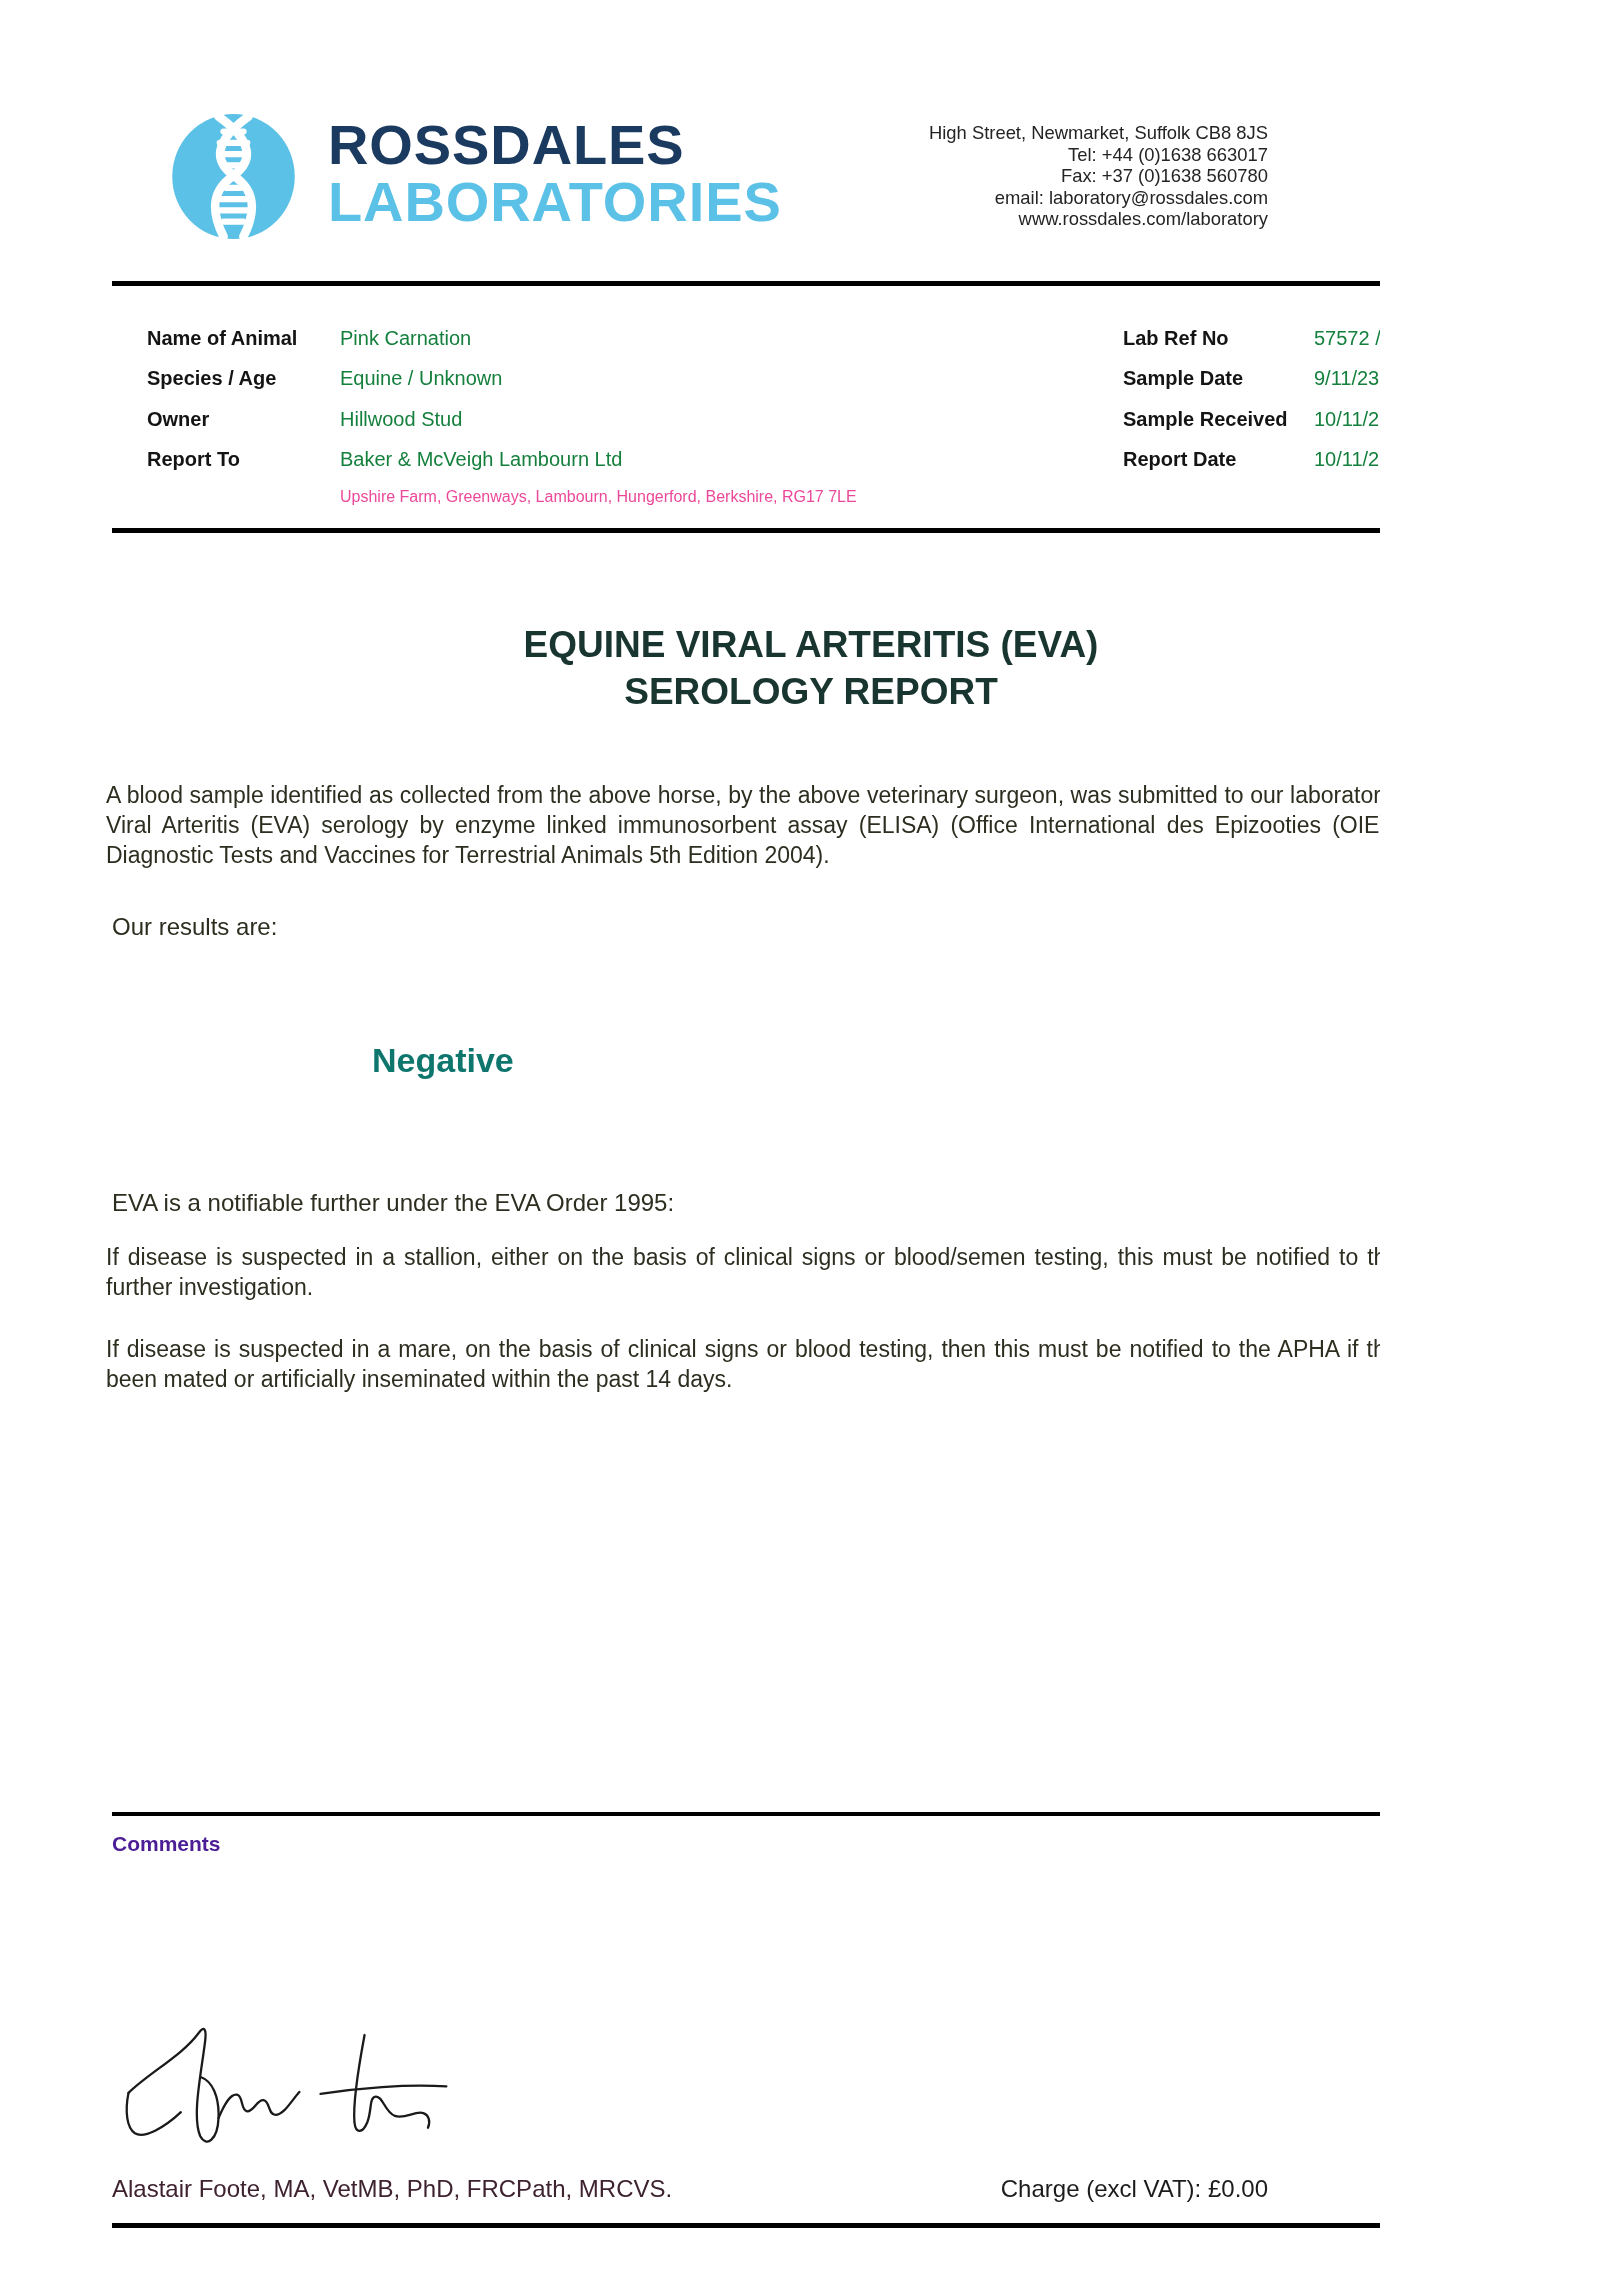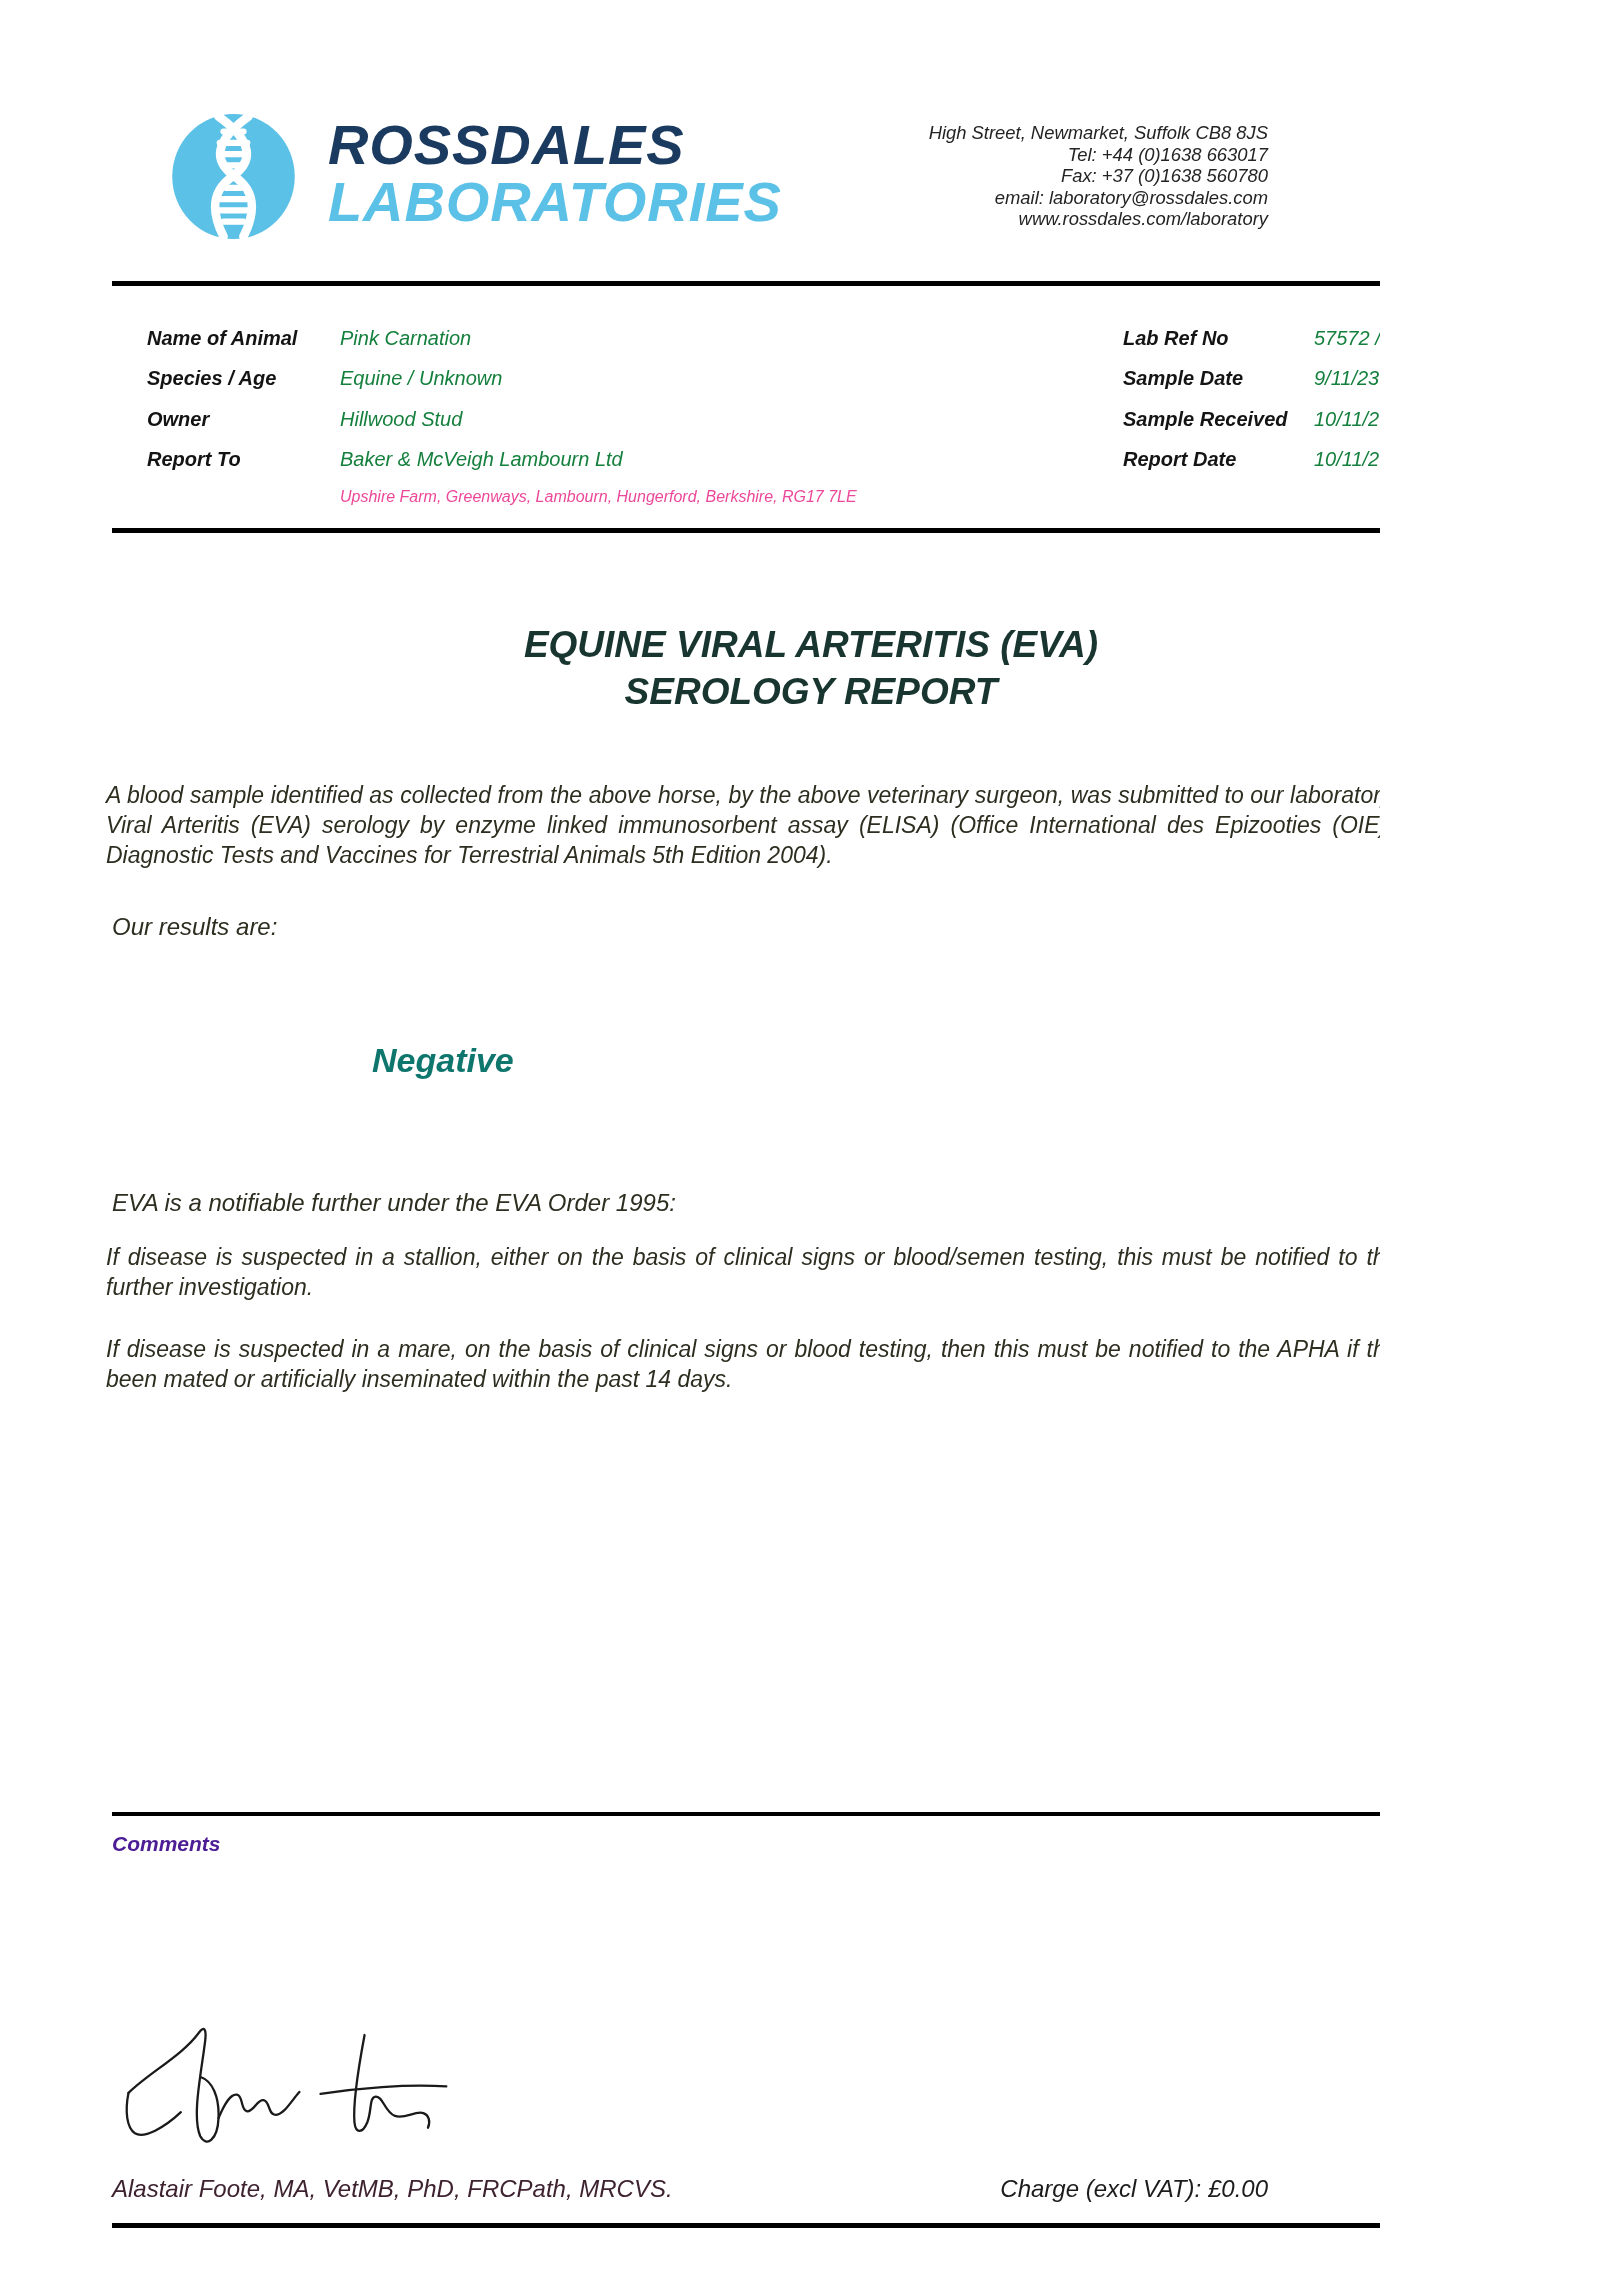--- a/index.html
+++ b/index.html
@@ -3,21 +3,20 @@
 <meta charset="utf-8">
 <style>
   html,body{margin:0;padding:0;background:#ffffff;}
   .page{
     position:relative;
     width:1380px;
     height:2295px;
     background:#ffffff;
     font-family:"Liberation Sans", sans-serif;
     overflow:hidden;
-    font-style:italic;
   }
   
   .logo-icon{position:absolute;left:171px;top:114px;width:125px;height:125px;}
   .wordmark{position:absolute;left:328px;top:116px;line-height:57px;font-weight:bold;letter-spacing:0.9px;}
   .wordmark .line1{font-size:56px;color:#1b3a5f;}
   .wordmark .line2{font-size:56px;color:#5cc1e6;}
   .contact{
     position:absolute;right:112px;top:122px;
     text-align:right;font-size:18.4px;line-height:21.6px;color:#242424;
   }

